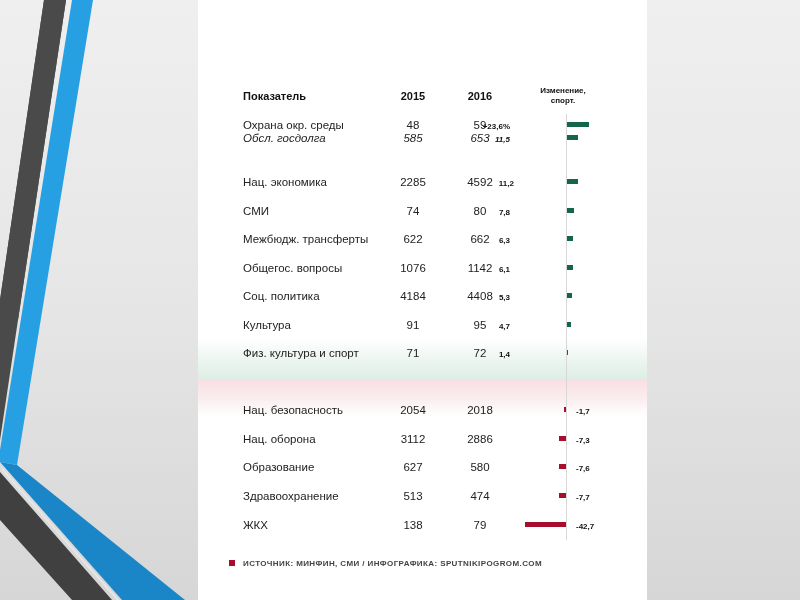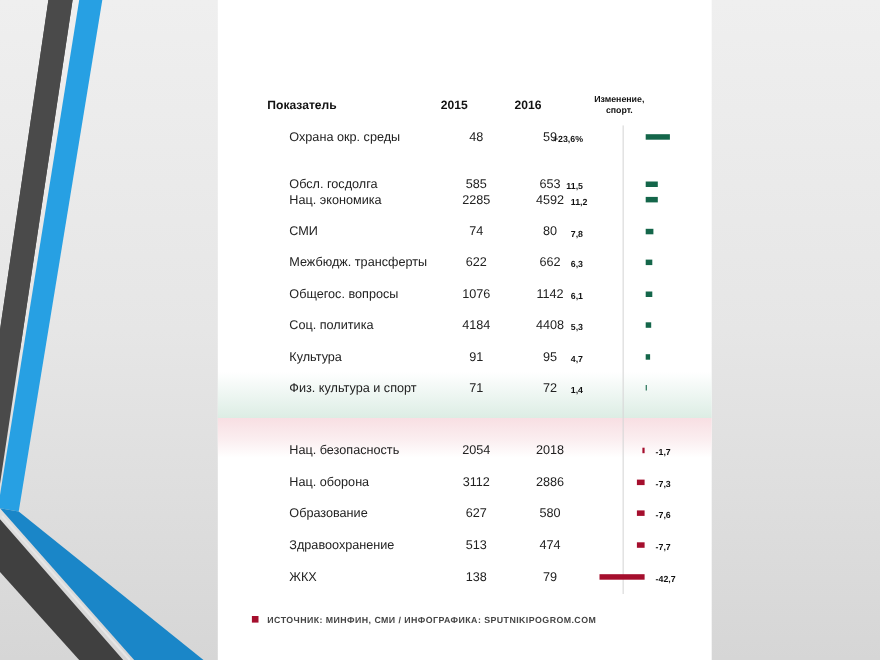--- a/index.html
+++ b/index.html
@@ -24,21 +24,21 @@
   }
   .title {
     position:absolute; left:44px; top:31px;
     font-weight:bold; font-size:14.5px; letter-spacing:2.2px; color:#111;
     line-height:19px;
   }
   .title .unit { font-weight:normal; font-style:italic; letter-spacing:2px; }
   .hdr { position:absolute; top:90px; font-weight:bold; font-size:11px; color:#111; }
   .hdr.change { top:86px; font-size:8px; text-align:center; width:70px; line-height:10px; }
   .axis { position:absolute; left:368px; top:114px; width:1px; height:426px; background:#d8d8d8; }
-  .row { position:absolute; left:0; width:400px; height:20px;margin-left:20px; }
+  .row { position:absolute; left:0; width:400px; height:20px; }
   .cell { position:absolute; top:0; font-size:11.5px; color:#222; line-height:16px; }
   .cell.name { left:45px; }
   .cell.y15 { left:190px; width:50px; text-align:center; }
   .cell.y16 { left:257px; width:50px; text-align:center; }
   .cell.pct { font-size:8px; font-weight:bold; color:#111; top:2px; }
   .bar { position:absolute; height:5px; top:5px; }
   .footer {
     position:absolute; left:31px; top:559px; font-size:8px; font-weight:bold;
     letter-spacing:0.4px; color:#444;
   }
@@ -76,21 +76,21 @@
   <div class="axis"></div>
 
   <div id="rows">
       <div class="row" style="top: 117px;">
         <div class="cell name">Охрана окр. среды</div>
         <div class="cell y15">48</div>
         <div class="cell y16">59</div>
         <div class="cell pct" style="right: 88px;">+23,6%</div>
         <div class="bar" style="left: 369px; width: 22px; background: rgb(20, 102, 74);"></div>
       </div>
-      <div class="row" style="top: 160px;">
+      <div class="row" style="top: 130px; font-style: italic;">
         <div class="cell name">Обсл. госдолга</div>
         <div class="cell y15">585</div>
         <div class="cell y16">653</div>
         <div class="cell pct" style="right: 88px;">11,5</div>
         <div class="bar" style="left: 369px; width: 11px; background: rgb(20, 102, 74);"></div>
       </div>
       <div class="row" style="top: 174px;">
         <div class="cell name">Нац. экономика</div>
         <div class="cell y15">2285</div>
         <div class="cell y16">4592</div>

